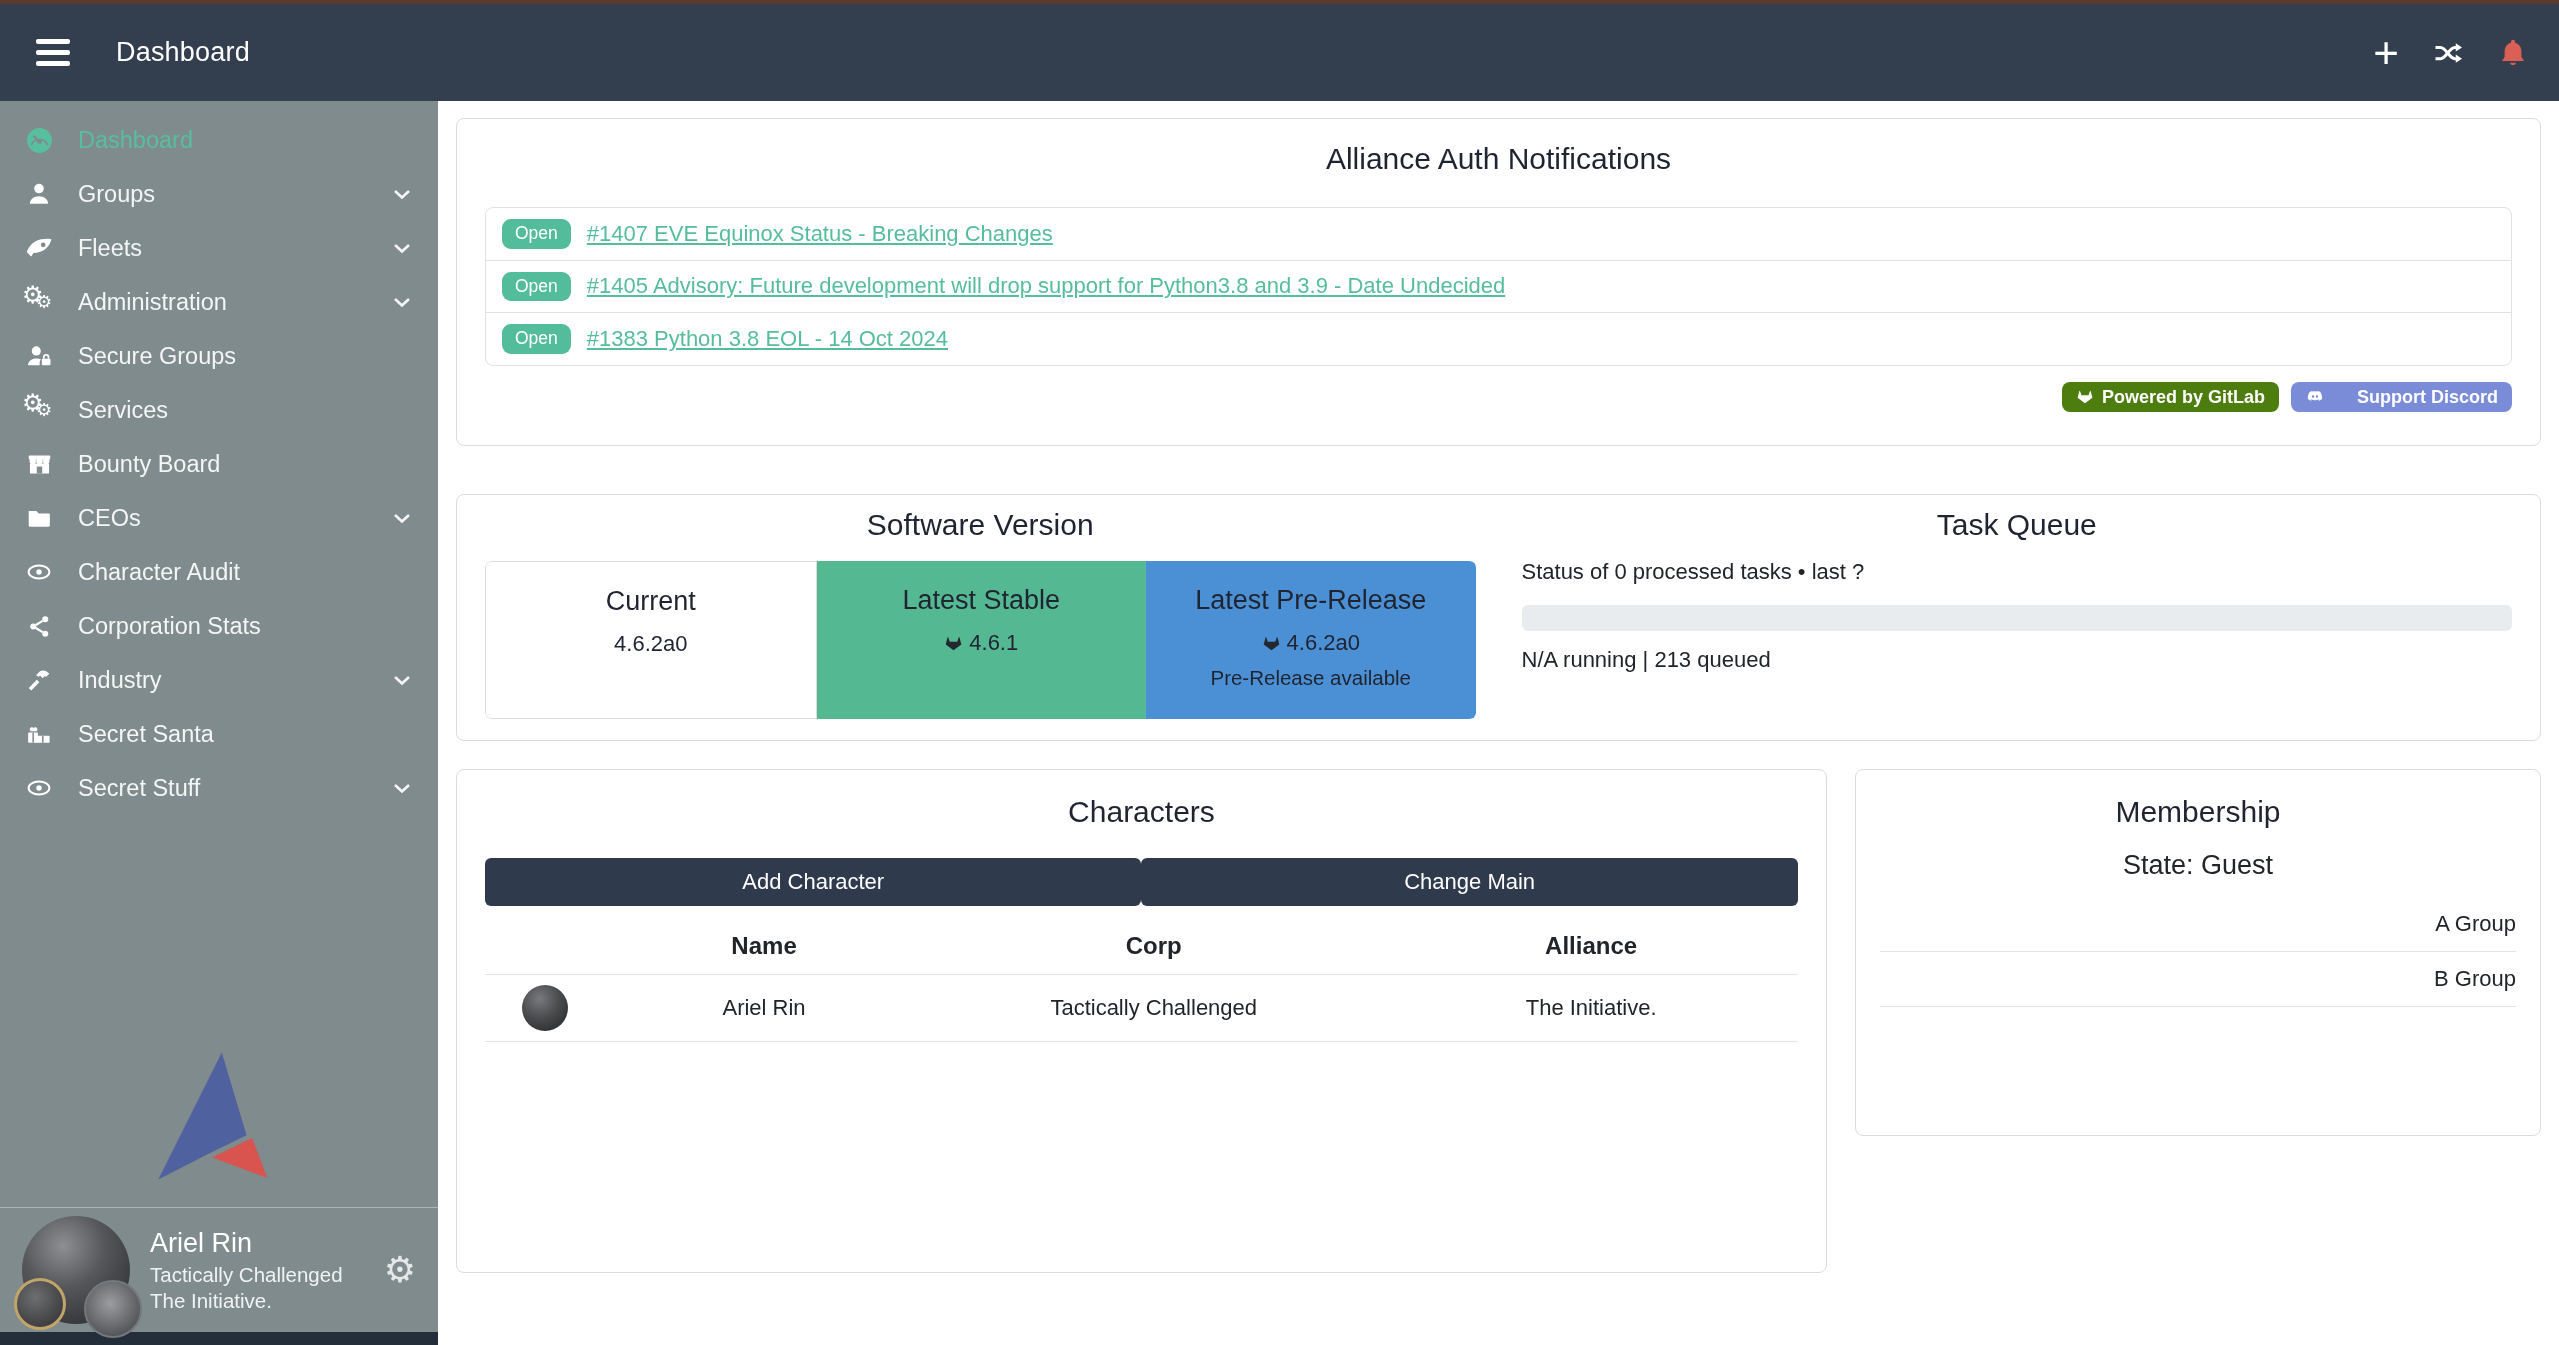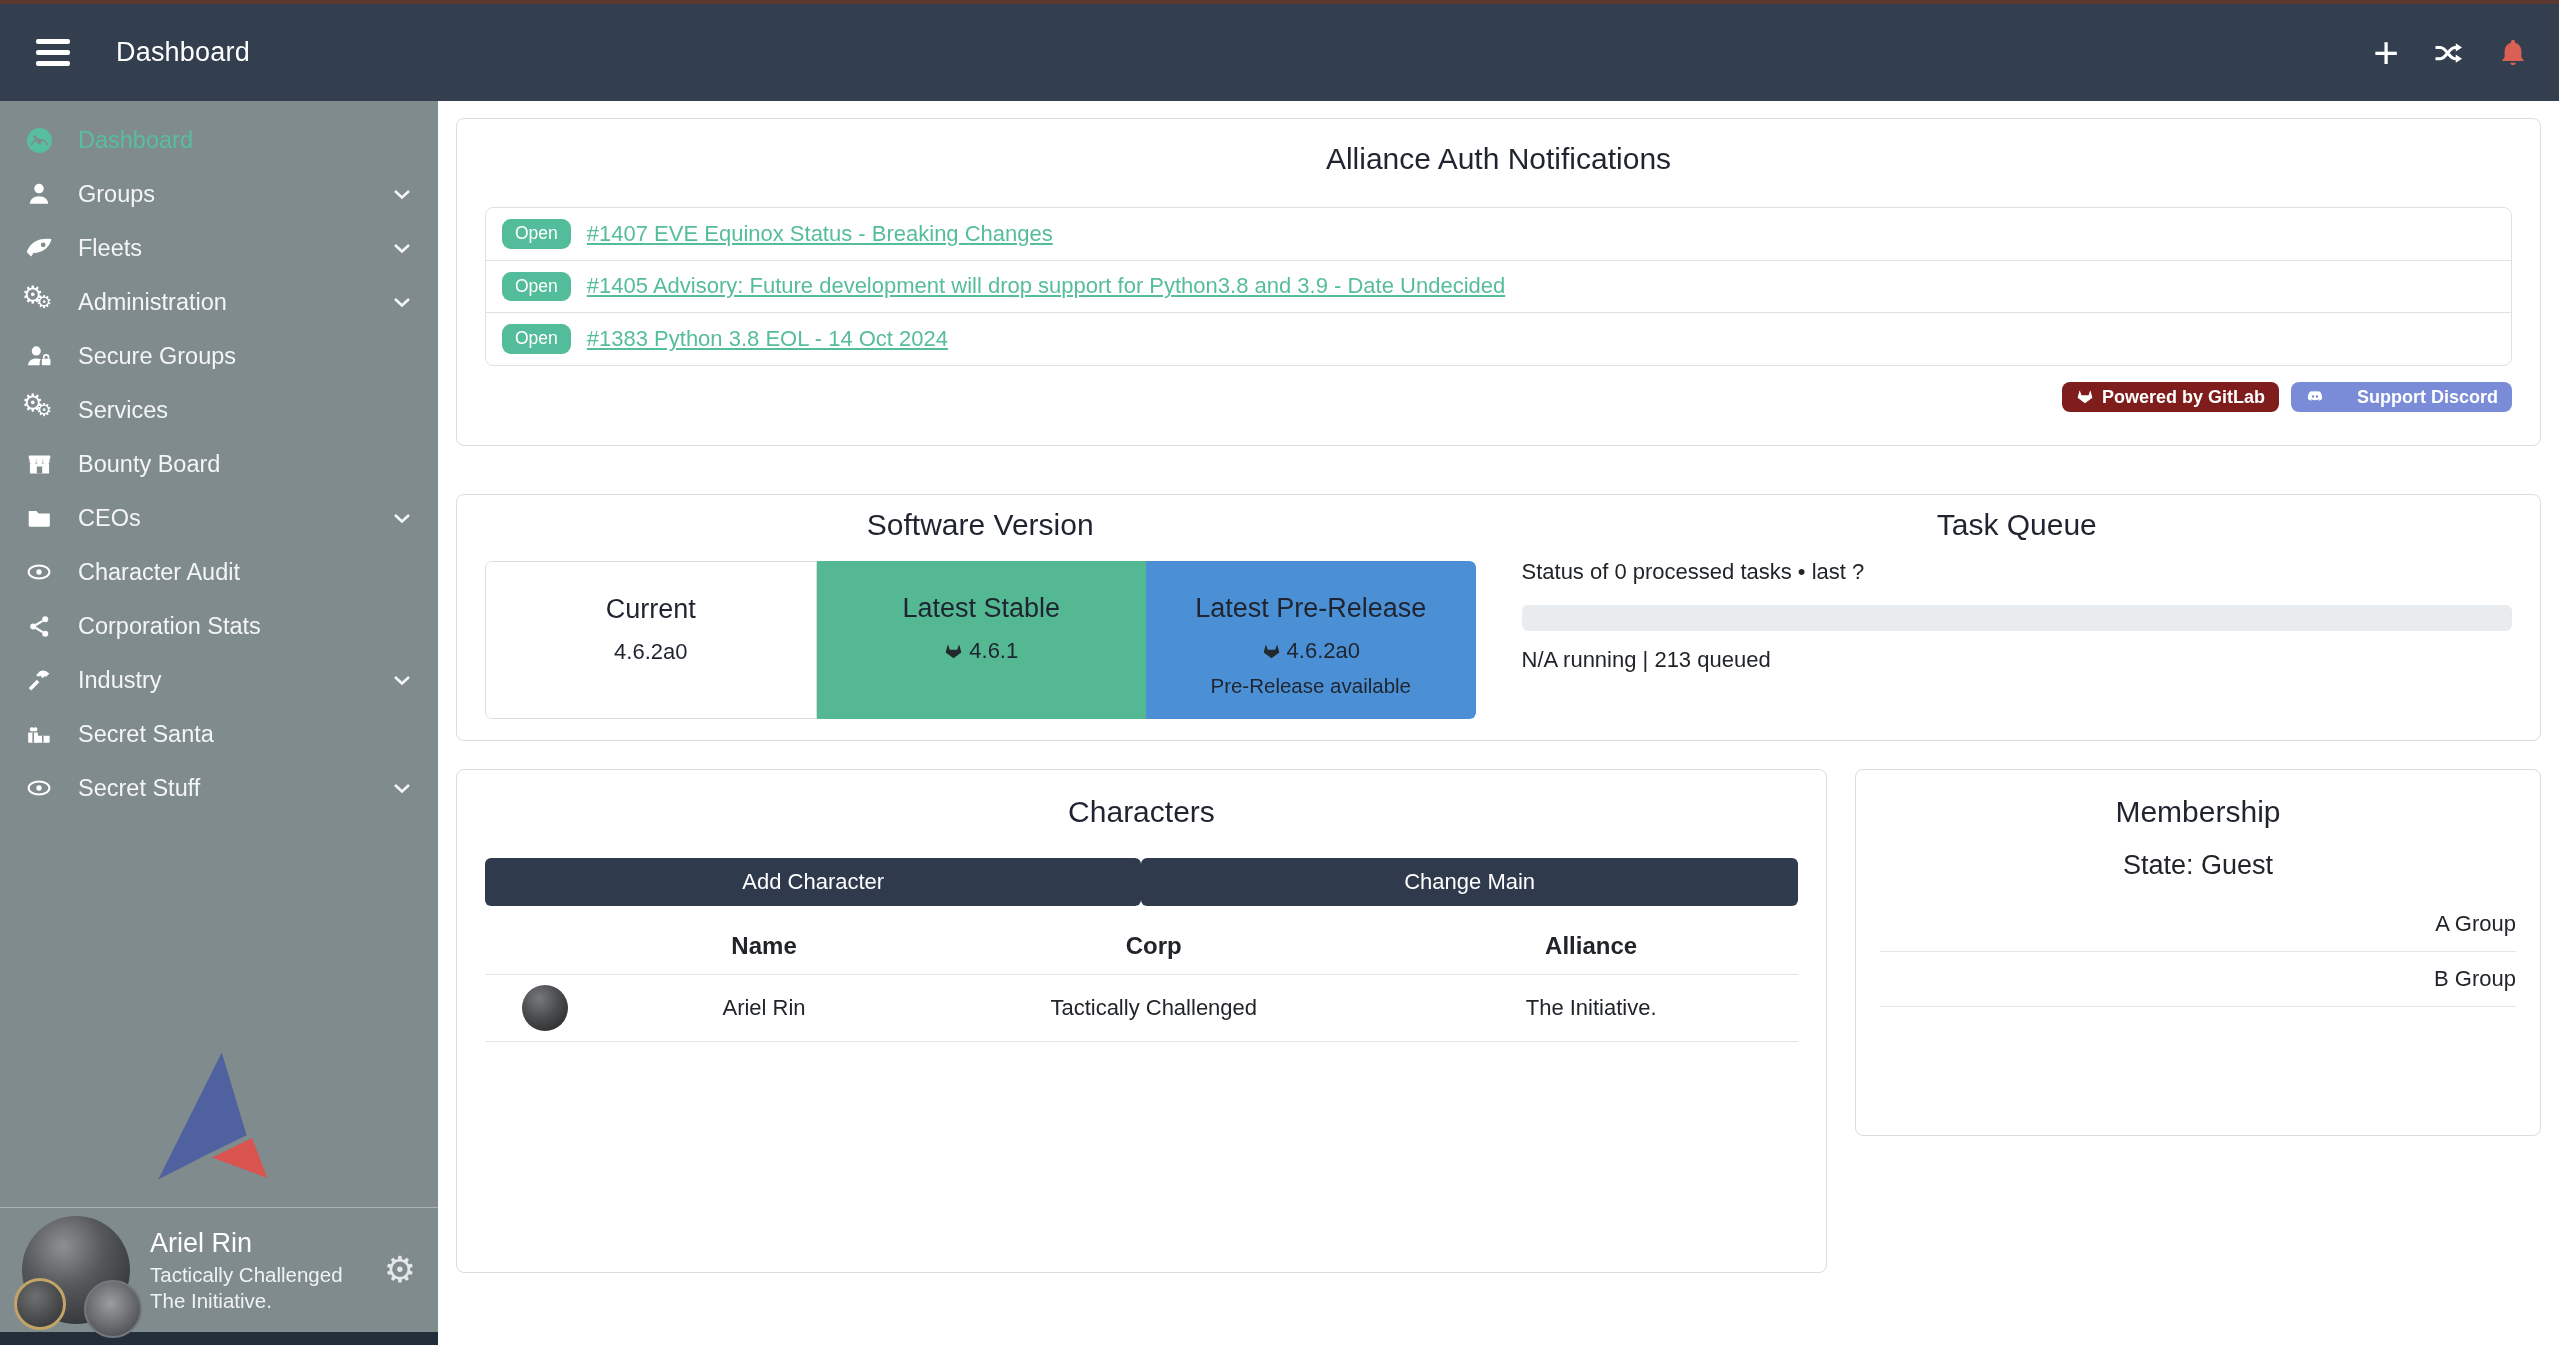--- a/index.html
+++ b/index.html
@@ -75,27 +75,27 @@
   .status-badge{
     background:#53bc9a;color:#fff;font-size:17.5px;font-weight:normal;
     padding:6px 13px;border-radius:9px;margin-right:16px;line-height:1;
   }
   .notif-link{color:#56bd9a;font-size:22px;text-decoration:underline;cursor:pointer;}
   .badge-row{display:flex;justify-content:flex-end;gap:12px;margin-top:16px;}
   .shield{
     display:inline-flex;align-items:center;gap:8px;color:#fff;font-weight:bold;
     font-size:18px;padding:6px 14px;border-radius:8px;cursor:pointer;line-height:1;
   }
-  .shield.gitlab{background:#7f1d1d;}
+  .shield.gitlab{background:#4d7c0f;}
   .shield.discord{background:#7a8cd8;gap:32px;}
   
   .card-vt{height:247px;margin-top:48px;padding:10px 28px;display:flex;gap:46px;}
   .vt-half{flex:1;min-width:0;}
   .ver-table{display:flex;margin-top:16px;height:158px;border-radius:6px;overflow:hidden;}
-  .ver-col{flex:1;text-align:center;padding-top:32px;box-sizing:border-box;}
+  .ver-col{flex:1;text-align:center;padding-top:24px;box-sizing:border-box;}
   .ver-col.current{background:#fff;border:1px solid #d9dddf;border-radius:6px 0 0 6px;}
   .ver-col.stable{background:#54b893;}
   .ver-col.prerelease{background:#4b90d4;border-radius:0 6px 6px 0;}
   .ver-label{font-size:27px;color:#1f2430;}
   .ver-line{margin-top:14px;font-size:22px;color:#1f2430;display:flex;justify-content:center;align-items:center;gap:6px;}
   .ver-note{margin-top:10px;font-size:20.5px;color:#1f2430;}
   .tq-status{font-size:22px;margin-top:14px;}
   .tq-progress{height:26px;background:#e9ecef;border-radius:6px;margin-top:20px;}
   .tq-queue{font-size:22px;margin-top:16px;}
   

